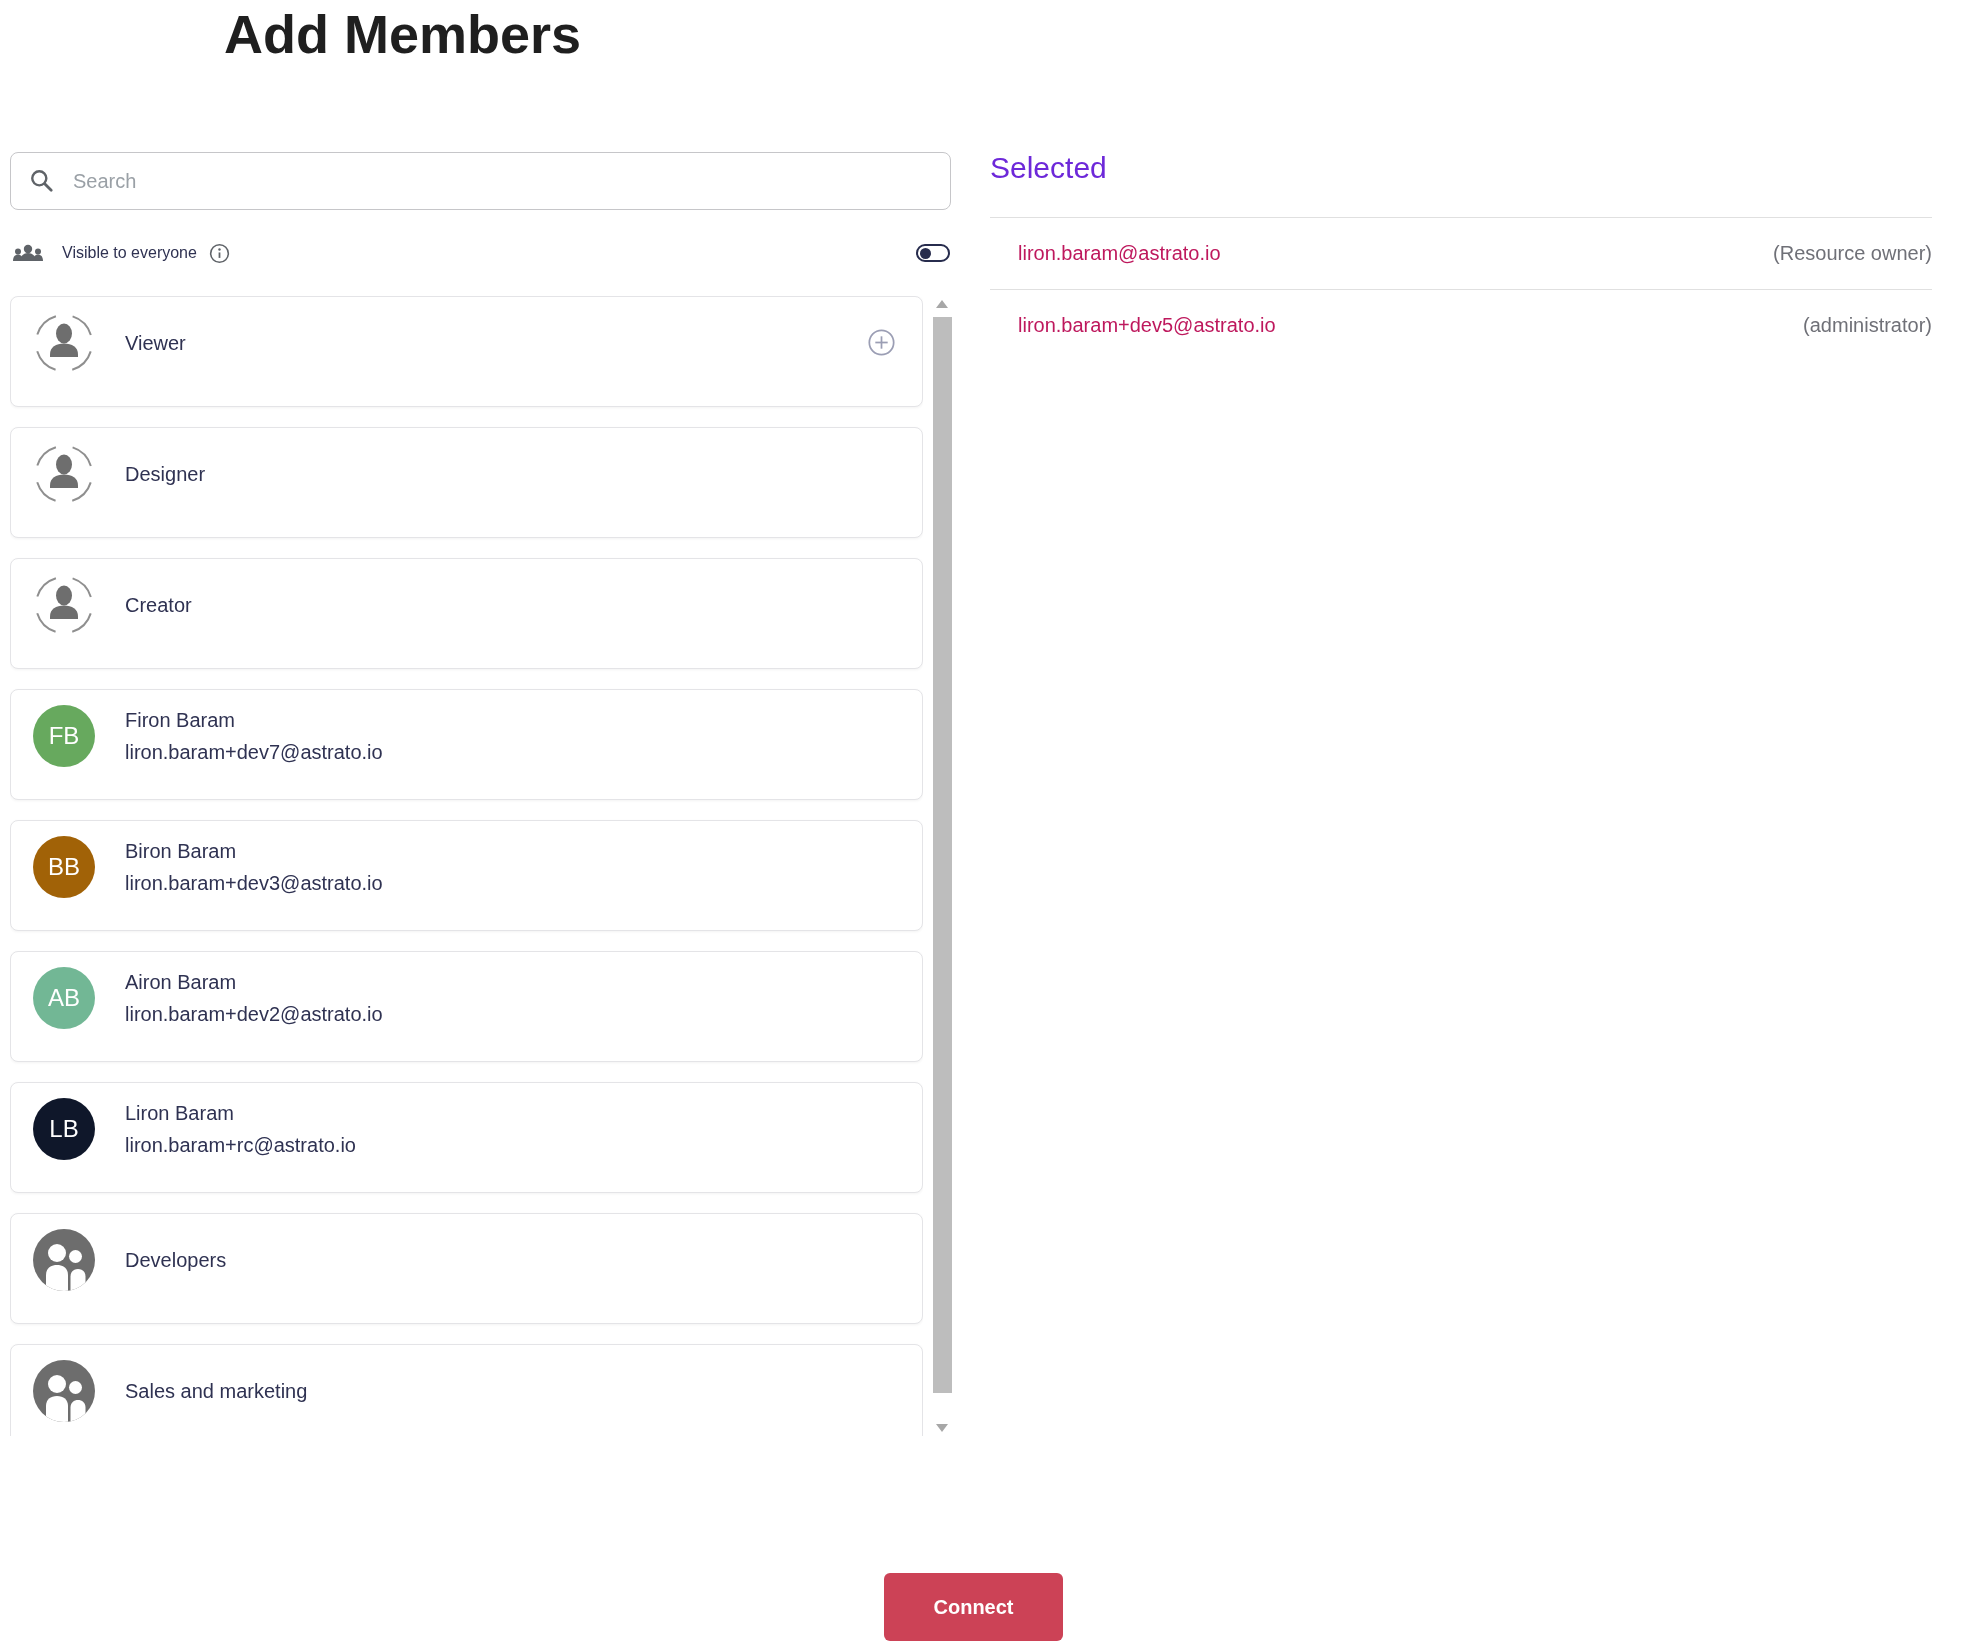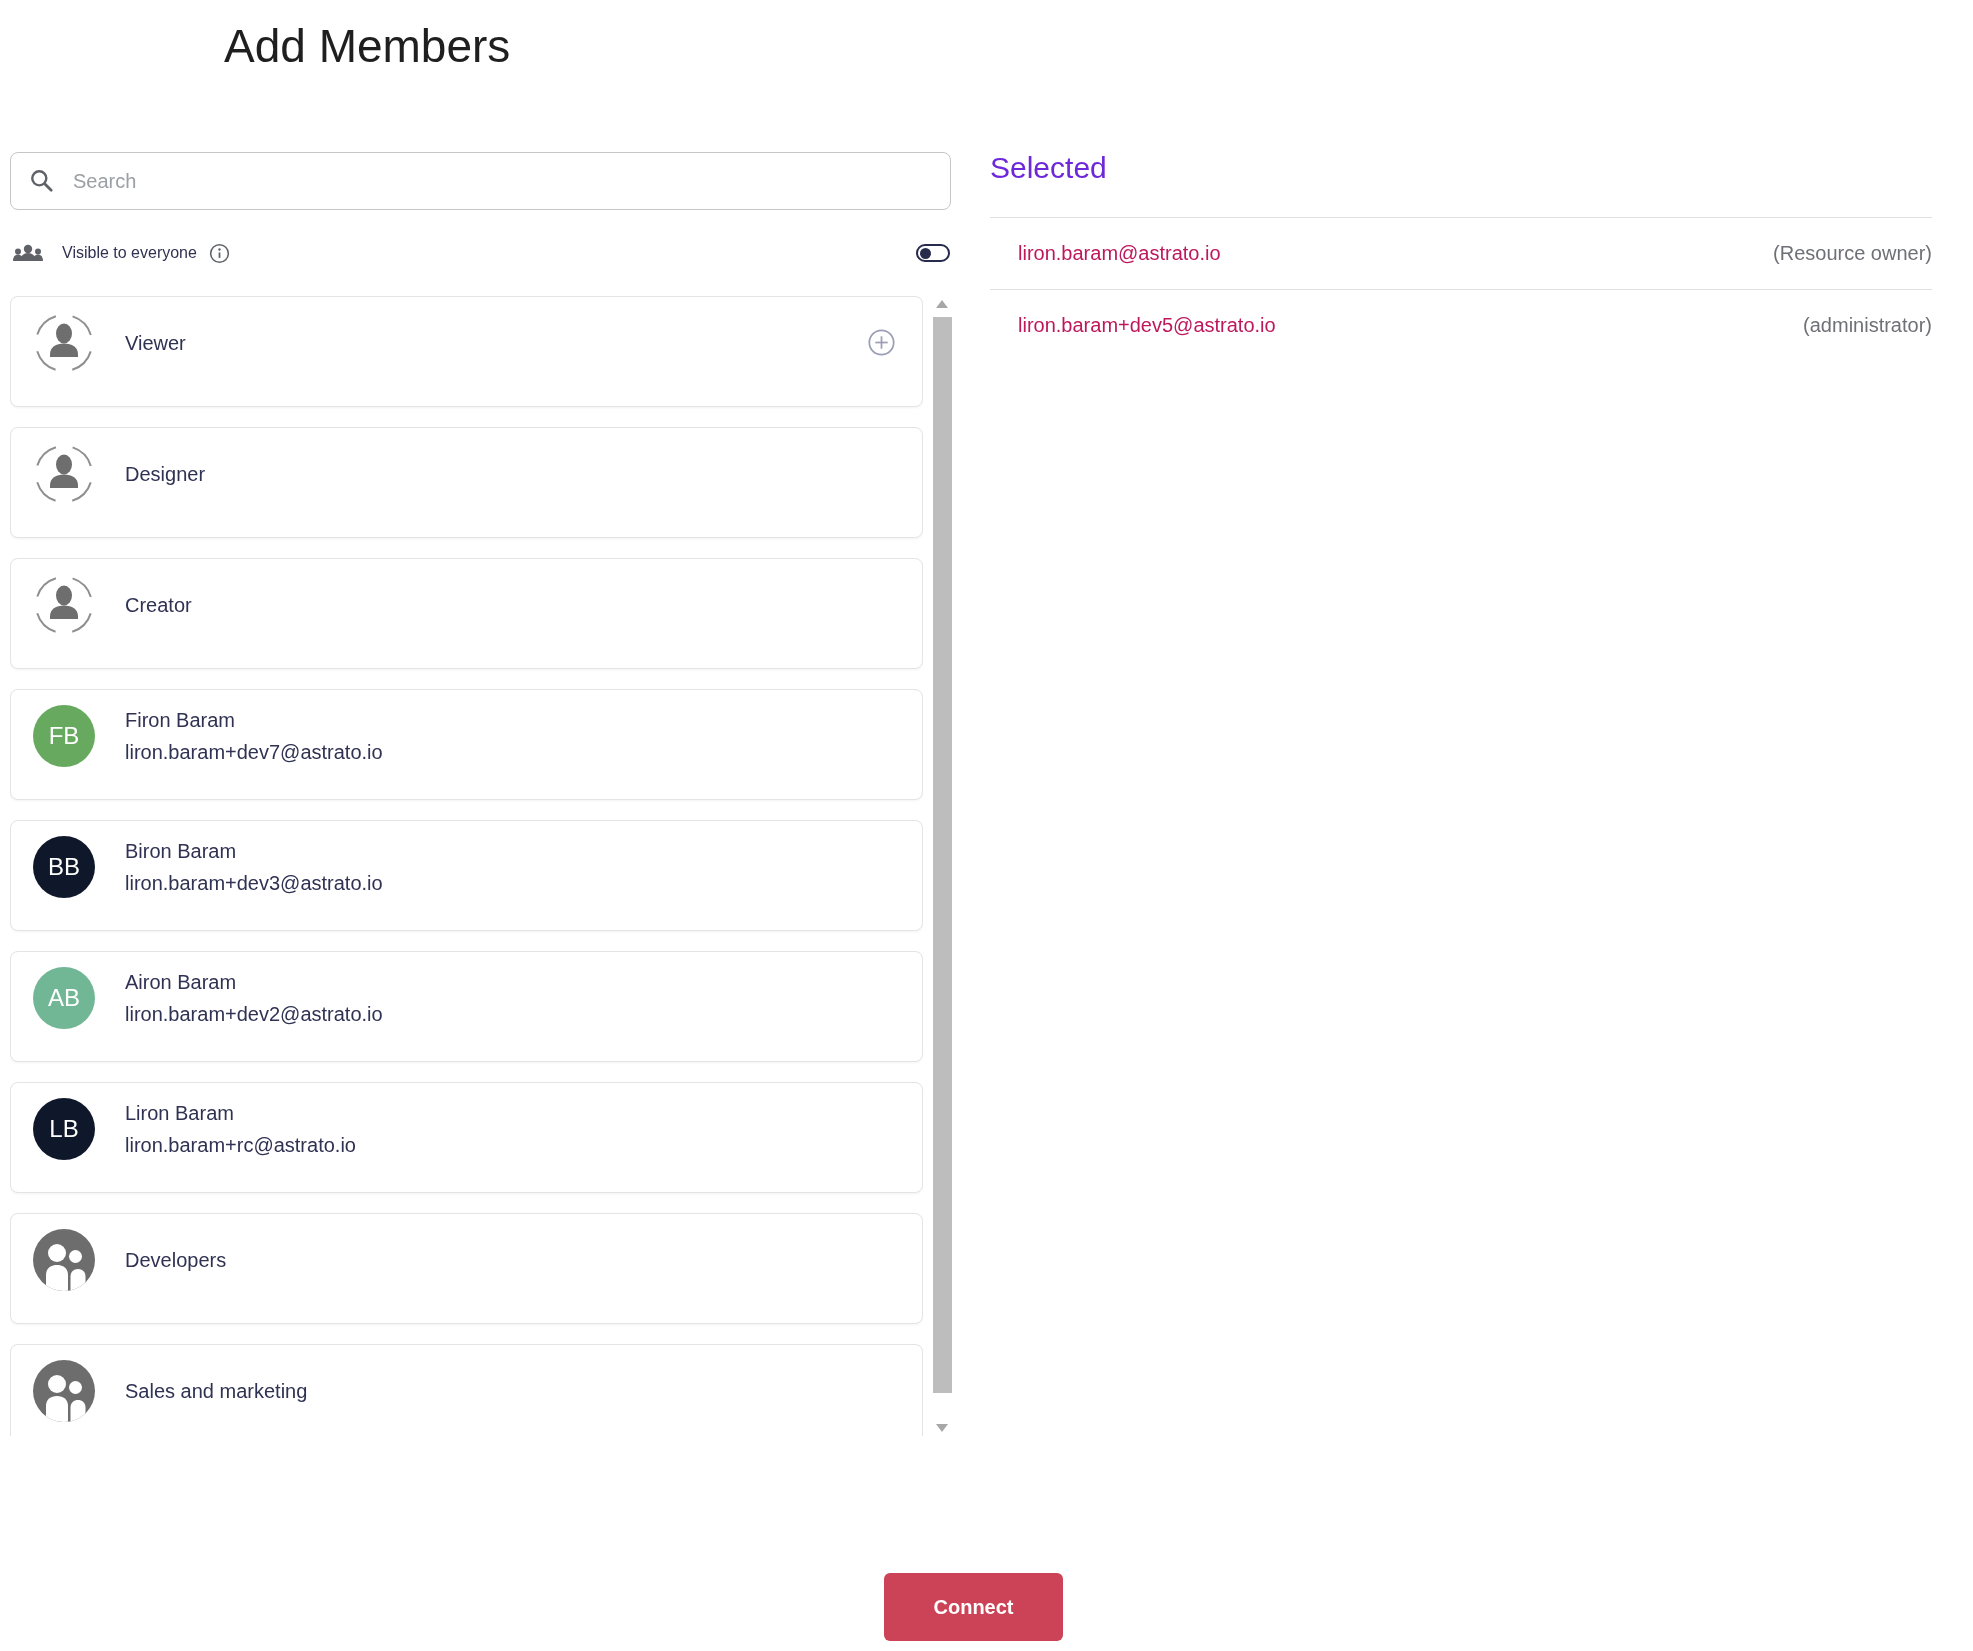--- a/index.html
+++ b/index.html
@@ -1,22 +1,22 @@
 <!DOCTYPE html>
 <html><head>
 <meta charset="utf-8">
 <style>
   html,body{margin:0;padding:0;}
   body{
     width:1973px;height:1651px;position:relative;background:#ffffff;
     font-family:"Liberation Sans", sans-serif;color:#2f3252;overflow:hidden;
   }
   .page-title{
-    position:absolute;left:224px;top:18px;font-size:46px;line-height:56px;
-    color:#1f1f1f;font-weight:400;
+    position:absolute;left:224px;top:6px;font-size:54px;line-height:56px;
+    color:#1f1f1f;font-weight:700;
   }
   
   .search-box{
     position:absolute;left:10px;top:152px;width:941px;height:58px;box-sizing:border-box;
     border:1px solid #c6c6c9;border-radius:8px;display:flex;align-items:center;
     padding:16px 18px;background:#fff;
   }
   .search-box svg{flex:0 0 auto;}
   .search-input{
     border:none;outline:none;flex:1;margin-left:16px;font-size:20px;
@@ -190,21 +190,21 @@
     <div class="dir-card">
     <div class="user-avatar" style="background: rgb(103, 169, 94);">
       <span>FB</span>
     </div>
     <div class="dir-text">
       <span class="dir-name">Firon Baram</span>
       <span class="dir-email">liron.baram+dev7@astrato.io</span>
     </div>
   </div>
     <div class="dir-card">
-    <div class="user-avatar" style="background: #0f172a;">
+    <div class="user-avatar" style="background: #a16207;">
       <span>BB</span>
     </div>
     <div class="dir-text">
       <span class="dir-name">Biron Baram</span>
       <span class="dir-email">liron.baram+dev3@astrato.io</span>
     </div>
   </div>
     <div class="dir-card">
     <div class="user-avatar" style="background: rgb(114, 183, 149);">
       <span>AB</span>

